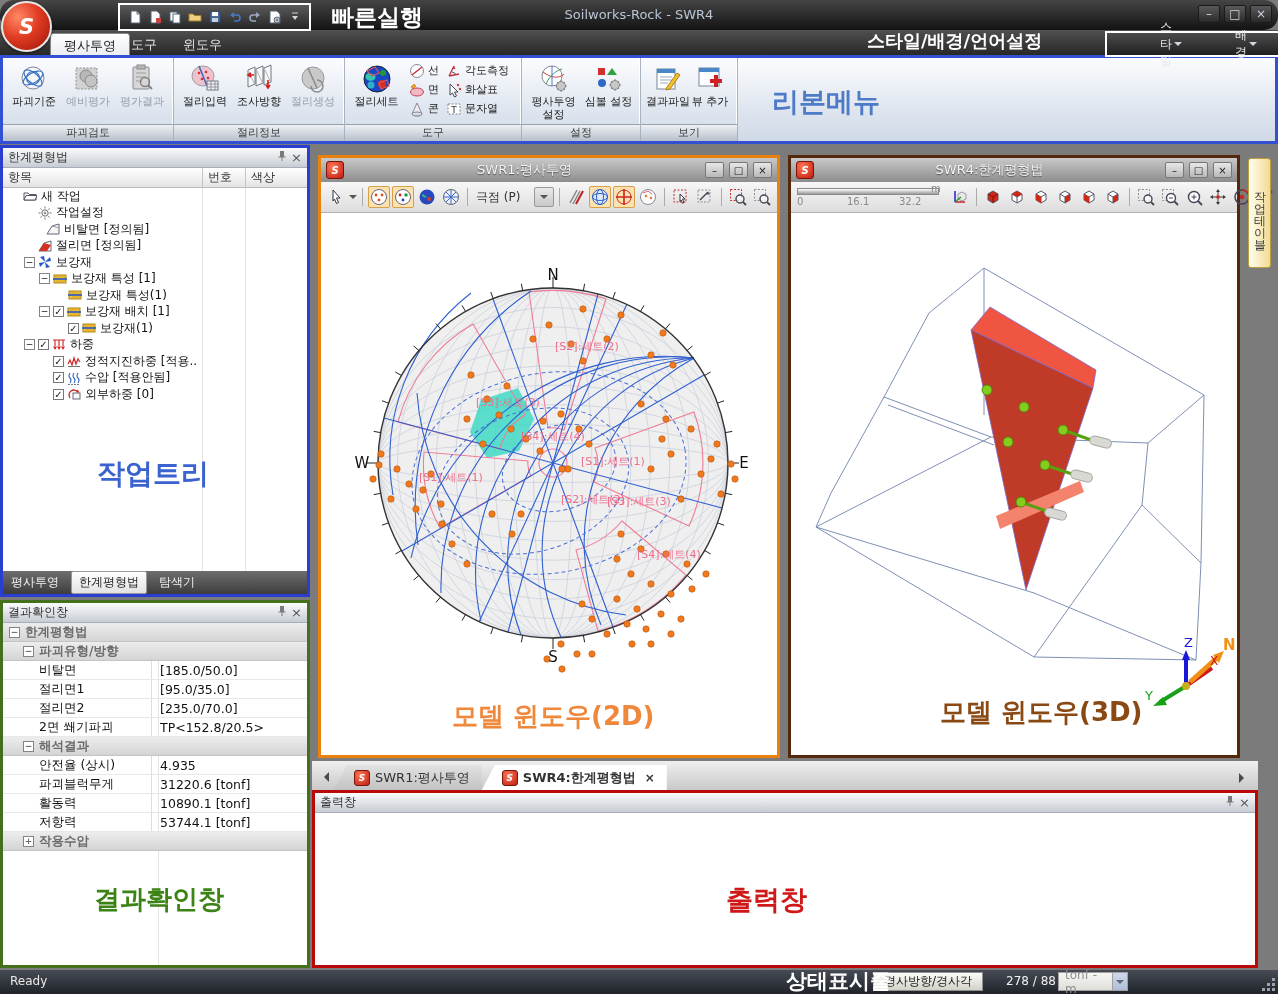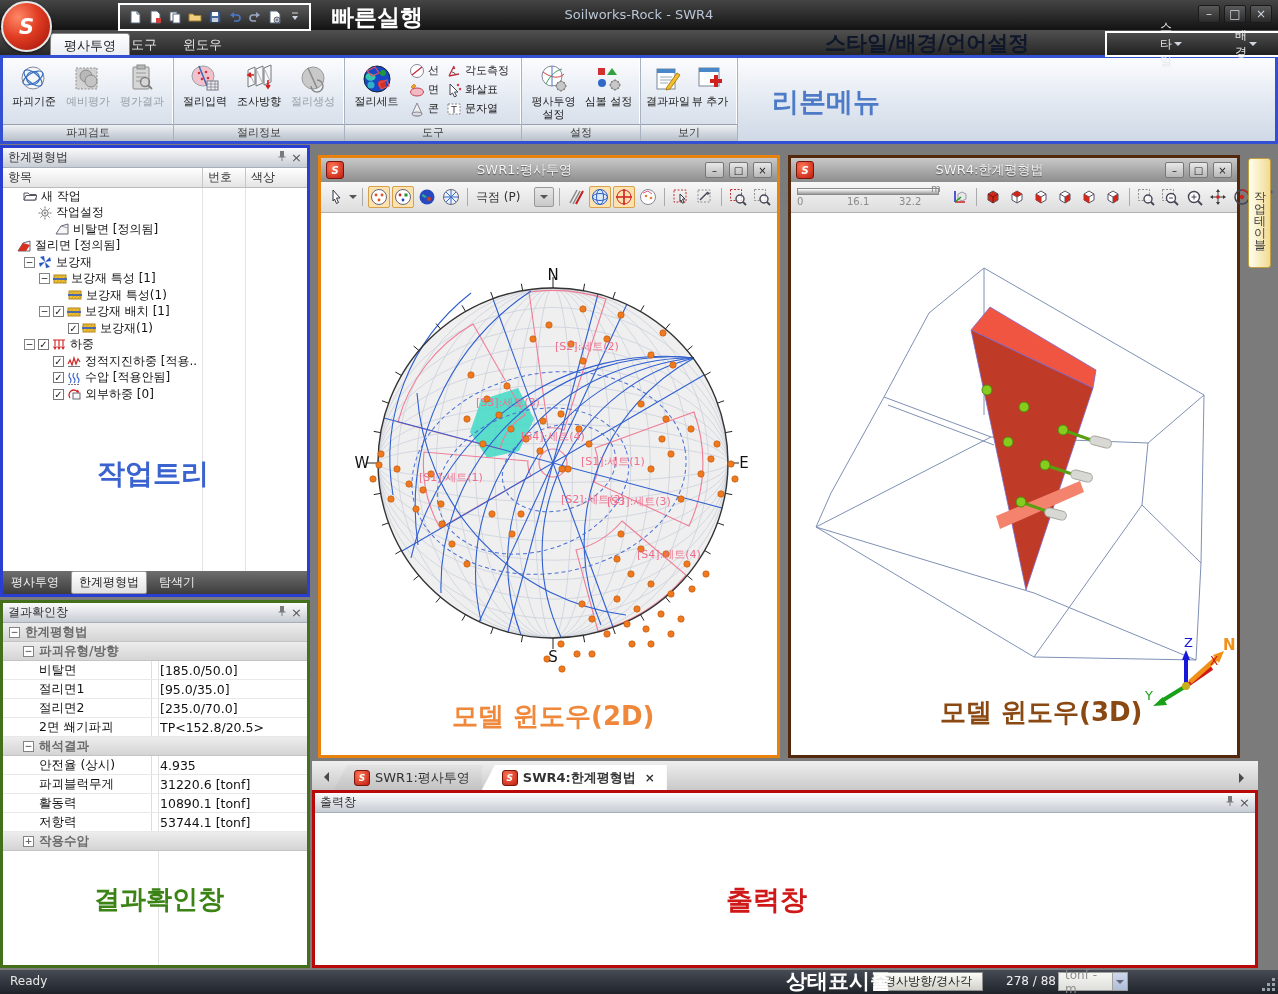--- a/index.html
+++ b/index.html
@@ -1,18 +1,18 @@
 <!DOCTYPE html>
 <html><head>
 <meta charset="utf-8">
 <style>
   html,body{margin:0;padding:0;background:#555;font-family:"DejaVu Sans","Liberation Sans",sans-serif;}
   #root{position:relative;width:1278px;height:994px;background:#7b7b7b;overflow:hidden;}
   
-  .titlebar{position:absolute;left:0;top:0;width:100%;height:30px;background:linear-gradient(#454545,#131313);}
+  .titlebar{position:absolute;left:0;top:0;width:100%;height:30px;background:linear-gradient(#454545,#131313);border-radius:14px;}
   .apptitle{position:absolute;left:0;right:0;top:7px;text-align:center;color:#bac6d6;font-size:13px;}
   .winctl{position:absolute;right:6px;top:5px;display:flex;gap:4px;}
   .winctl span{width:20px;height:16px;display:flex;align-items:center;justify-content:center;color:#cfd6e0;font-size:12px;background:linear-gradient(#5a5a5a,#2a2a2a);border:1px solid #1a1a1a;border-radius:2px;}
   .logo{position:absolute;left:1px;top:1px;width:47px;height:47px;z-index:30;border-radius:50%;border:2px solid #e6e6e6;background:radial-gradient(circle at 32% 30%,#ff8866,#e03c22 45%,#9c1108);box-shadow:0 1px 3px rgba(0,0,0,.6);display:flex;align-items:center;justify-content:center;color:#fff;font-style:italic;font-weight:bold;font-size:21px;}
   .qatbox{position:absolute;left:118px;top:3px;height:24px;border:2px solid #fff;background:linear-gradient(#5a5a5a,#262626);display:flex;align-items:center;gap:3px;padding:0 6px;z-index:20;}
   .qi{width:17px;height:17px;display:inline-flex;align-items:center;justify-content:center;color:#9ab;}
   
   .tabrow{position:absolute;left:0;top:30px;width:100%;height:26px;background:linear-gradient(#505050,#262626);}
   .rtab{position:absolute;top:3px;height:23px;padding:0 13px;font-size:13px;color:#e8e8e8;display:flex;align-items:center;}
   .rtab.active{background:linear-gradient(#ffffff,#e8ecf2);color:#222;border-radius:3px 3px 0 0;border:1px solid #888;border-bottom:none;}
@@ -470,31 +470,31 @@
                 <line x1="11.5" y1="7" x2="13.5" y2="7"></line>
                 <line x1="2.4" y1="2.4" x2="3.8" y2="3.8"></line>
                 <line x1="10.2" y1="10.2" x2="11.6" y2="11.6"></line>
                 <line x1="2.4" y1="11.6" x2="3.8" y2="10.2"></line>
                 <line x1="10.2" y1="3.8" x2="11.6" y2="2.4"></line>
               </g>
             </svg>
           </span>
           <span>작업설정</span>
         </div>
-        <div class="trow" style="padding-left:38px">
+        <div class="trow" style="padding-left:29px">
           <span class="expsp"></span>
           <span class="ti">
             <svg viewBox="0 0 14 14" width="14" height="14">
               <path d="M1,12 L6,4 L13,2 L13,12 Z" fill="#f6f6f6" stroke="#667"></path>
               <path d="M6,4 L13,6" stroke="#99a"></path>
             </svg>
           </span>
           <span>비탈면 [정의됨]</span>
         </div>
-        <div class="trow" style="">
+        <div class="trow" style="padding-left:21px">
           <span class="expsp"></span>
           <span class="ti">
             <svg viewBox="0 0 14 14" width="14" height="14">
               <path d="M1,12 L6,4 L13,2 L13,12 Z" fill="#f6f6f6" stroke="#667"></path>
               <path d="M1,12 L6,4 L13,6 L9,12Z" fill="#d83020"></path>
             </svg>
           </span>
           <span>절리면 [정의됨]</span>
         </div>
         <div class="trow" style="padding-left:21px">
@@ -1195,21 +1195,21 @@
     <span class="sunit">
         <span>tonf - m</span>
         <span class="ddbox">
           <span class="tri"></span>
         </span>
       </span>
     <span class="grip"></span>
   </div>
 
   <div class="ann" style="left:331px;top:2px;font-size:23px;color:#fff">빠른실행</div>
-  <div class="ann" style="left:825px;top:29px;font-size:21px;color:#0f172a">스타일/배경/언어설정</div>
+  <div class="ann" style="left:867px;top:29px;font-size:18px;color:#ffffff">스타일/배경/언어설정</div>
   <div class="ann" style="left:772px;top:84px;font-size:27px;color:#4e7bc8">리본메뉴</div>
   <div class="ann" style="left:97px;top:455px;font-size:28px;color:#3a63d0">작업트리</div>
   <div class="ann" style="left:452px;top:699px;font-size:26px;color:#f0883c">모델 윈도우(2D)</div>
   <div class="ann" style="left:940px;top:695px;font-size:26px;color:#8a4812">모델 윈도우(3D)</div>
   <div class="ann" style="left:94px;top:882px;font-size:26px;color:#3c8316">결과확인창</div>
   <div class="ann" style="left:726px;top:882px;font-size:27px;color:#d01818">출력창</div>
   <div class="ann" style="left:786px;top:967px;font-size:21px;color:#fff">상태표시줄</div>
 </div>
 
 </body></html>

